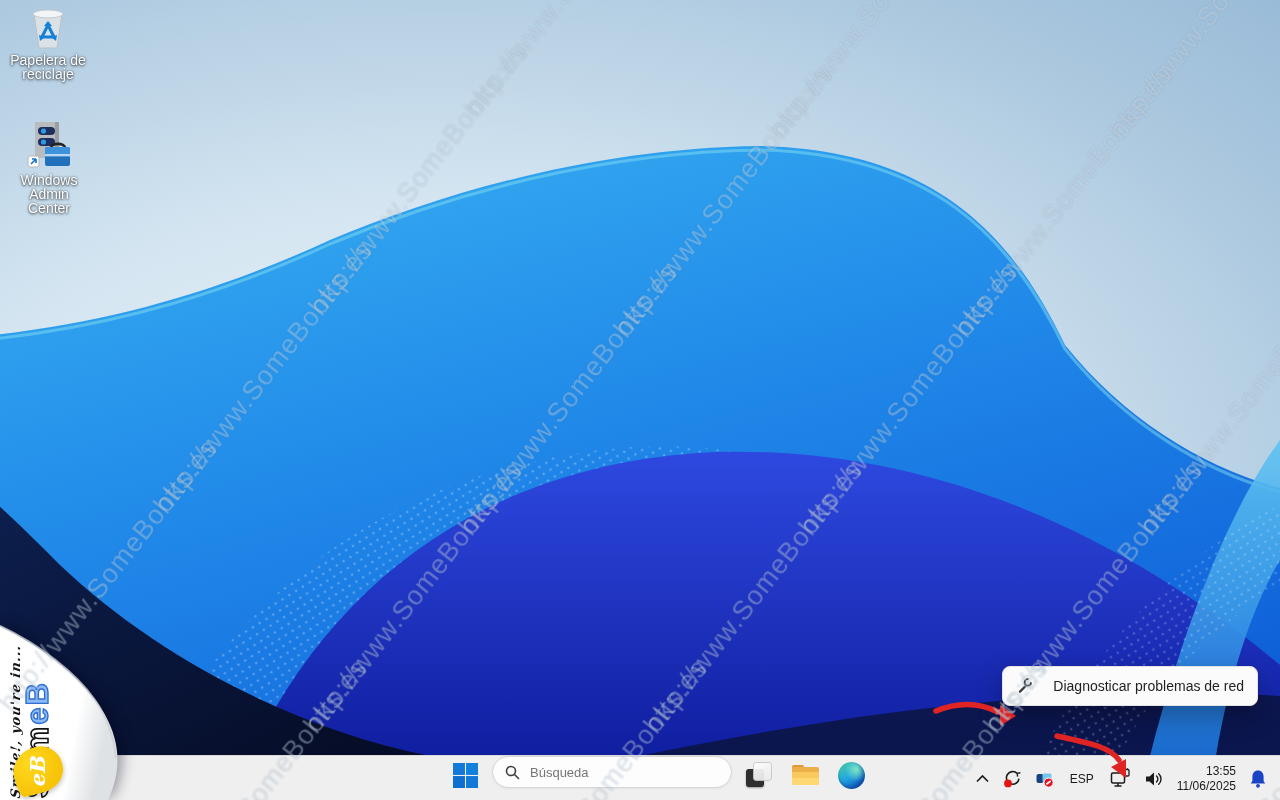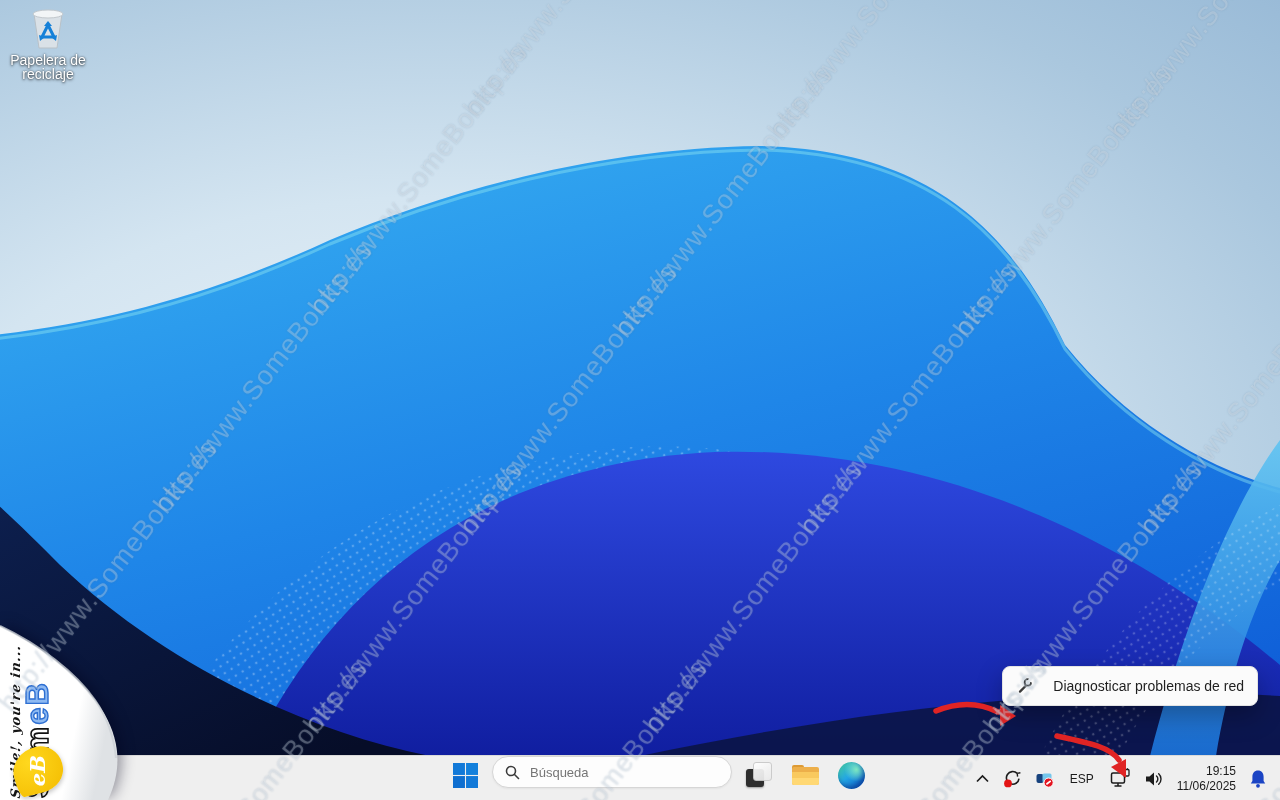--- a/index.html
+++ b/index.html
@@ -144,20 +144,37 @@
       </g>
       <g fill="#1580d8">
         <path d="M19 13 l4 5 h-8 Z"></path>
         <path d="M11 33 l-1 -6 l6 2 Z"></path>
         <path d="M27 33 l1 -6 l-6 2 Z"></path>
       </g>
     </svg>
     <span>Papelera de reciclaje</span>
   </div>
 
+  <div class="desktop-icon" style="left:9px;top:120px;">
+    <svg class="ic" width="46" height="50" viewBox="0 0 46 50">
+      <rect x="9" y="2" width="24" height="36" fill="#b9bcbf"></rect>
+      <rect x="29" y="2" width="4" height="36" fill="#9b9ea2"></rect>
+      <rect x="12" y="7" width="17" height="8" rx="4" fill="#1e2f5e"></rect>
+      <circle cx="17.5" cy="11" r="2.6" fill="#2e9be6"></circle>
+      <rect x="12" y="18" width="17" height="8" rx="4" fill="#1e2f5e"></rect>
+      <circle cx="17.5" cy="22" r="2.6" fill="#2e9be6"></circle>
+      <path d="M25 28 C25 22.5 39 22.5 39 28" fill="none" stroke="#222" stroke-width="2.6"></path>
+      <rect x="19" y="27" width="25" height="19" rx="2" fill="#2270bc"></rect>
+      <rect x="19" y="27" width="25" height="8" rx="2" fill="#3c93dc"></rect>
+      <rect x="19" y="34" width="25" height="2.4" fill="#cfe8fb" opacity="0.85"></rect>
+      <rect x="2" y="36" width="11" height="11" rx="2" fill="#ffffff" stroke="#b5b5b5"></rect>
+      <path d="M5 44 L10 39 M10 39 h-4 M10 39 v4" stroke="#1b74d0" stroke-width="1.7" fill="none"></path>
+    </svg>
+    <span>Windows Admin Center</span>
+  </div>
 
   <div class="ctx-menu">
     <div class="ctx-item">
       <span class="mi">
         <svg width="18" height="18" viewBox="0 0 18 18">
           <circle cx="11.8" cy="5.4" r="3.2" fill="none" stroke="#3a3a3a" stroke-width="1.8"></circle>
           <rect x="12.4" y="0.6" width="5" height="4.6" fill="#fbfbfb" transform="rotate(18 14.9 2.9)"></rect>
           <path d="M4 14.6 L9.6 9" stroke="#3a3a3a" stroke-width="2.3" stroke-linecap="round"></path>
         </svg>
       </span>
@@ -245,21 +262,21 @@
         </svg>
       </div>
       <div class="tray-btn">
         <svg width="19" height="16" viewBox="0 0 19 16">
           <polygon points="1,5.5 4.5,5.5 9,1.5 9,14.5 4.5,10.5 1,10.5" fill="#1c1c1c"></polygon>
           <path d="M11.5 5 a4 4 0 0 1 0 6 M13.7 2.8 a7 7 0 0 1 0 10.4" fill="none" stroke="#1c1c1c" stroke-width="1.4" stroke-linecap="round"></path>
         </svg>
       </div>
       <div class="tray-btn clock">
         <div>
-          <div>19:15</div>
+          <div>13:55</div>
           <div>11/06/2025</div>
         </div>
       </div>
       <div class="tray-btn">
         <svg width="18" height="20" viewBox="0 0 18 20">
           <path d="M9 1.5 C12.6 1.5 14.6 4.2 14.6 7.8 L14.6 12 L16.2 14.6 L1.8 14.6 L3.4 12 L3.4 7.8 C3.4 4.2 5.4 1.5 9 1.5 Z" fill="#1b44c4"></path>
           <circle cx="9" cy="16.8" r="1.9" fill="#1b44c4"></circle>
         </svg>
       </div>
     </div>

